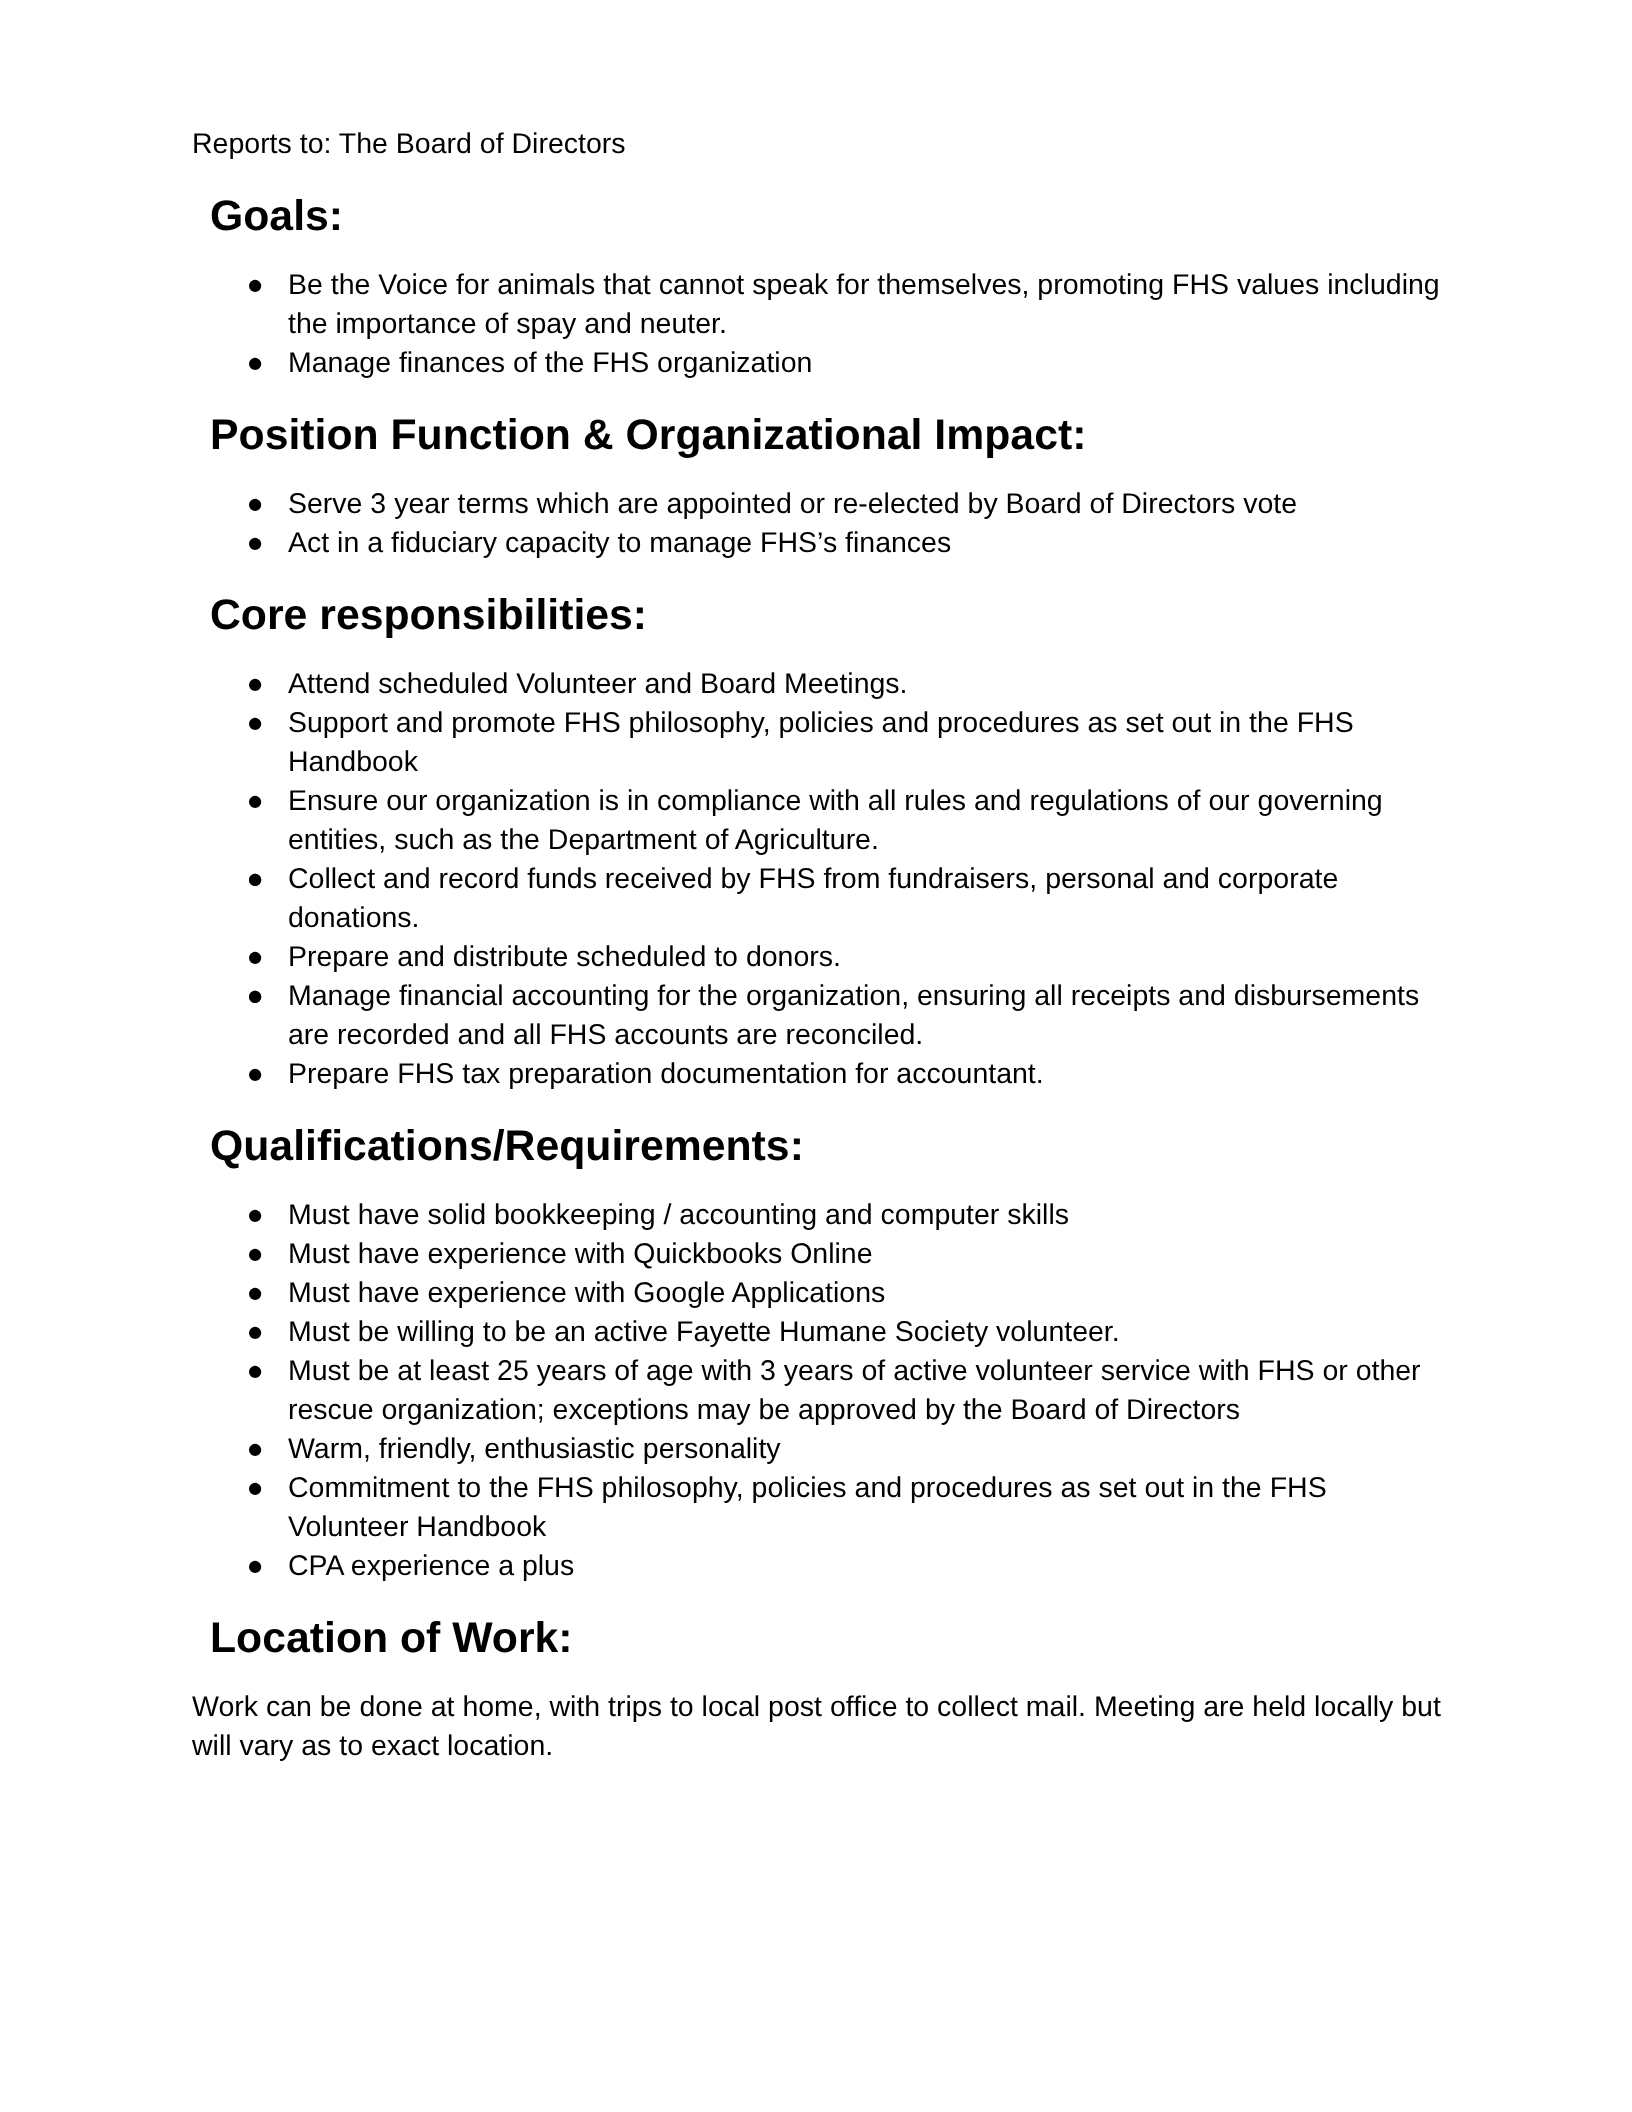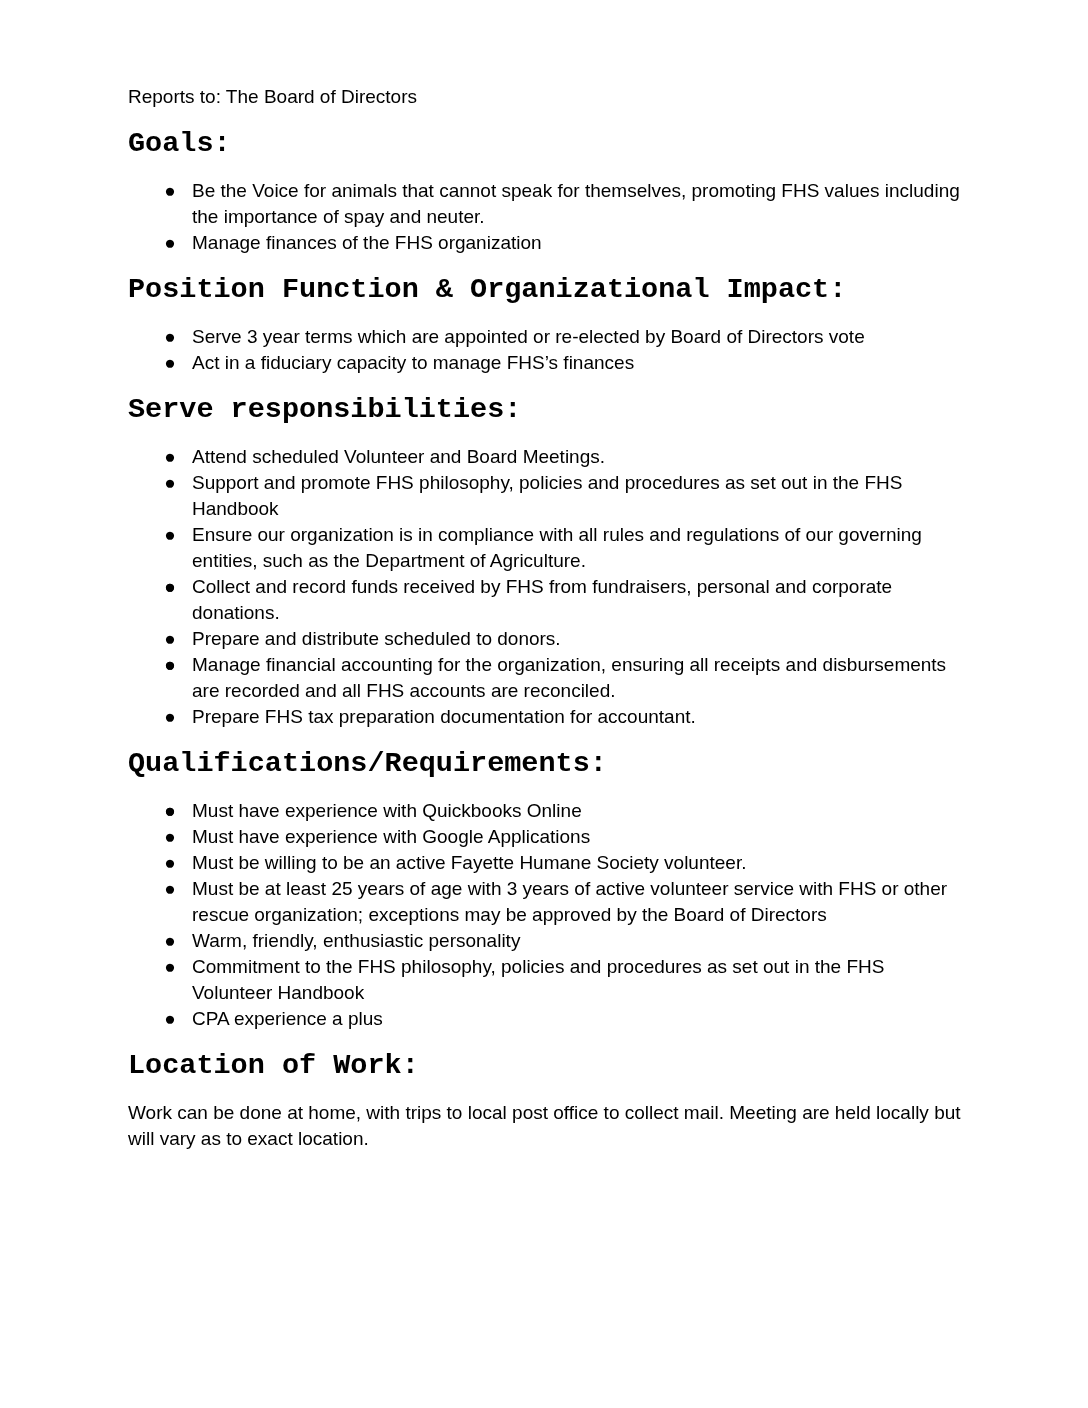--- a/index.html
+++ b/index.html
@@ -4,21 +4,21 @@
   <style>
     html, body { margin: 0; padding: 0; background: #ffffff; }
     body {
       width: 1088px; height: 1408px; position: relative; overflow: hidden;
       font-family: "Liberation Sans", sans-serif; color: #000000;
       font-size: 19px;
     }
     .page { position: absolute; left: 128px; top: 84px; width: 840px; }
     .line { line-height: 26px; }
     .label { font-weight: normal; }
-    .heading { font-weight: bold; line-height: 26px; margin: 0; font-family: Liberation Mono, monospace; }
+    .heading { font-weight: bold; line-height: 26px; margin: 12px; }
     .section { margin-bottom: 21px; }
     ul.bullets { list-style: none; margin: 21px 0 0 0; padding: 0; }
     ul.bullets li { position: relative; padding-left: 64px; line-height: 26px; }
     ul.bullets li .bullet {
       position: absolute; left: 34px; top: 0; width: 16px; text-align: center;
     }
     p.body { margin: 21px 0 0 0; line-height: 26px; }
   </style>
 </head>
 <body>
@@ -39,38 +39,38 @@
 
   <div class="section">
     <h2 class="heading">Position Function &amp; Organizational Impact:</h2>
     <ul class="bullets">
       <li><span class="bullet">●</span><span>Serve 3 year terms which are appointed or re-elected by Board of Directors vote</span></li>
       <li><span class="bullet">●</span><span>Act in a fiduciary capacity to manage FHS’s finances</span></li>
     </ul>
   </div>
 
   <div class="section">
-    <h2 class="heading">Serve responsibilities:</h2>
+    <h2 class="heading">Core responsibilities:</h2>
     <ul class="bullets">
       <li><span class="bullet">●</span><span>Attend scheduled Volunteer and Board Meetings.</span></li>
       <li><span class="bullet">●</span><span>Support and promote FHS philosophy, policies and procedures as set out in the FHS Handbook</span></li>
       <li><span class="bullet">●</span><span>Ensure our organization is in compliance with all rules and regulations of our governing entities, such as the Department of Agriculture.</span></li>
       <li><span class="bullet">●</span></li>
       <li><span class="bullet">●</span><span>Collect and record funds received by FHS from fundraisers, personal and corporate donations.</span></li>
       <li><span class="bullet">●</span><span>Prepare and distribute scheduled to donors.</span></li>
       <li><span class="bullet">●</span></li>
       <li><span class="bullet">●</span><span>Manage financial accounting for the organization, ensuring all receipts and disbursements are recorded and all FHS accounts are reconciled.</span></li>
       <li><span class="bullet">●</span><span>Prepare FHS tax preparation documentation for accountant.</span></li>
     </ul>
   </div>
 
   <div class="section">
     <h2 class="heading">Qualifications/Requirements:</h2>
     <ul class="bullets">
-      <li><span class="bullet">●</span></li>
+      <li><span class="bullet">●</span><span>Must have solid bookkeeping / accounting and computer skills</span></li>
       <li><span class="bullet">●</span><span>Must have experience with Quickbooks Online</span></li>
       <li><span class="bullet">●</span><span>Must have experience with Google Applications</span></li>
       <li><span class="bullet">●</span><span>Must be willing to be an active Fayette Humane Society volunteer.</span></li>
       <li><span class="bullet">●</span><span>Must be at least 25 years of age with 3 years of active volunteer service with FHS or other rescue organization; exceptions may be approved by the Board of Directors</span></li>
       <li><span class="bullet">●</span><span>Warm, friendly, enthusiastic personality</span></li>
       <li><span class="bullet">●</span><span>Commitment to the FHS philosophy, policies and procedures as set out in the FHS Volunteer Handbook</span></li>
       <li><span class="bullet">●</span><span>CPA experience a plus</span></li>
     </ul>
   </div>
 

